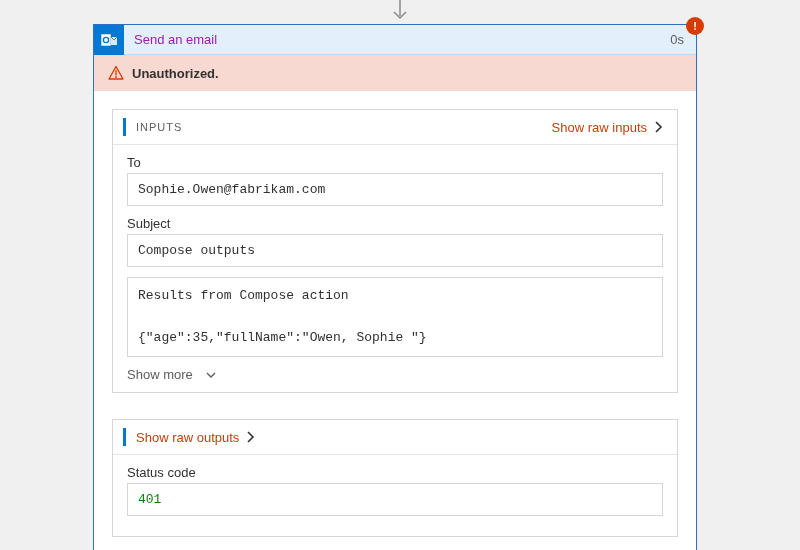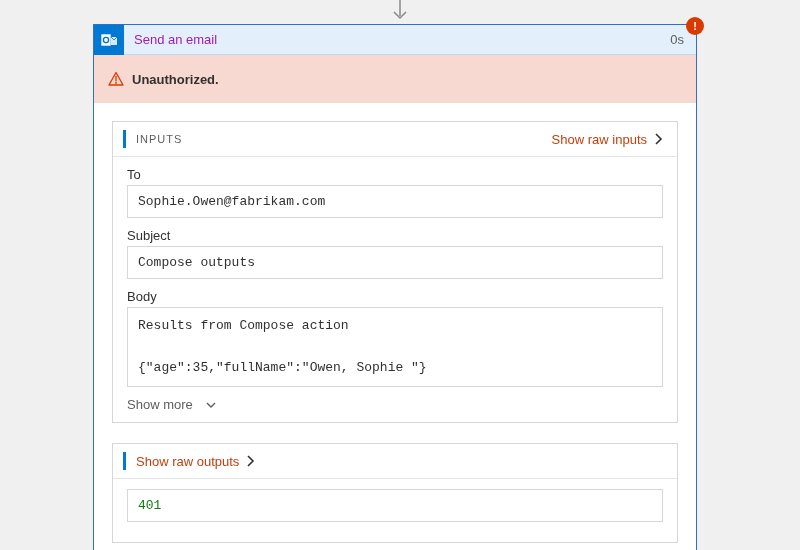--- a/index.html
+++ b/index.html
@@ -64,36 +64,36 @@
     background: #d83b01;
     color: #fff;
     font-size: 11px;
     font-weight: bold;
     display: flex;
     align-items: center;
     justify-content: center;
   }
   .error-banner {
     background: #f8d9d1;
-    padding: 16px 14px;
+    padding: 10px 14px;
     display: flex;
     align-items: center;
     gap: 8px;
   }
   .error-text {
     font-weight: 600;
     color: #323130;
     font-size: 13px;
   }
   .card-body {
     padding: 18px 18px 18px 18px;
   }
   .section {
     border: 1px solid #d6d6d6;
-    margin-bottom: 20px;
+    margin-bottom: 26px;
   }
   .section-header {
     display: flex;
     align-items: center;
     padding: 8px 14px 8px 10px;
     border-bottom: 1px solid #e5e5e5;
   }
   .section-accent {
     width: 3px;
     height: 18px;
@@ -212,21 +212,20 @@
           <div class="field-label">To</div>
           <div class="field-value">Sophie.Owen@fabrikam.com</div>
         </div>
 
         <div class="field">
           <div class="field-label">Subject</div>
           <div class="field-value">Compose outputs</div>
         </div>
 
         <div class="field">
-          <div class="field-label">Body</div>
           <div class="field-value multiline">Results from Compose action
 
 {"age":35,"fullName":"Owen, Sophie "}</div>
         </div>
 
         <div class="show-more">
           <span>Show more</span>
           <span>
             <svg width="12" height="10" viewBox="0 0 12 10">
                 <polyline points="2,3 6,7 10,3" fill="none" stroke="#605e5c" stroke-width="1.4"></polyline>
@@ -245,20 +244,21 @@
           <span>
             <svg width="10" height="12" viewBox="0 0 10 12">
                 <polyline points="3,1 8,6 3,11" fill="none" stroke="#323130" stroke-width="1.6"></polyline>
               </svg>
           </span>
         </div>
       </div>
       <div class="section-content">
 
         <div class="field">
+          <div class="field-label">Status code</div>
           <div class="field-value"><span class="status-value">401</span></div>
         </div>
 
       </div>
     </div>
 
   </div>
 </div>
 
 </body></html>

